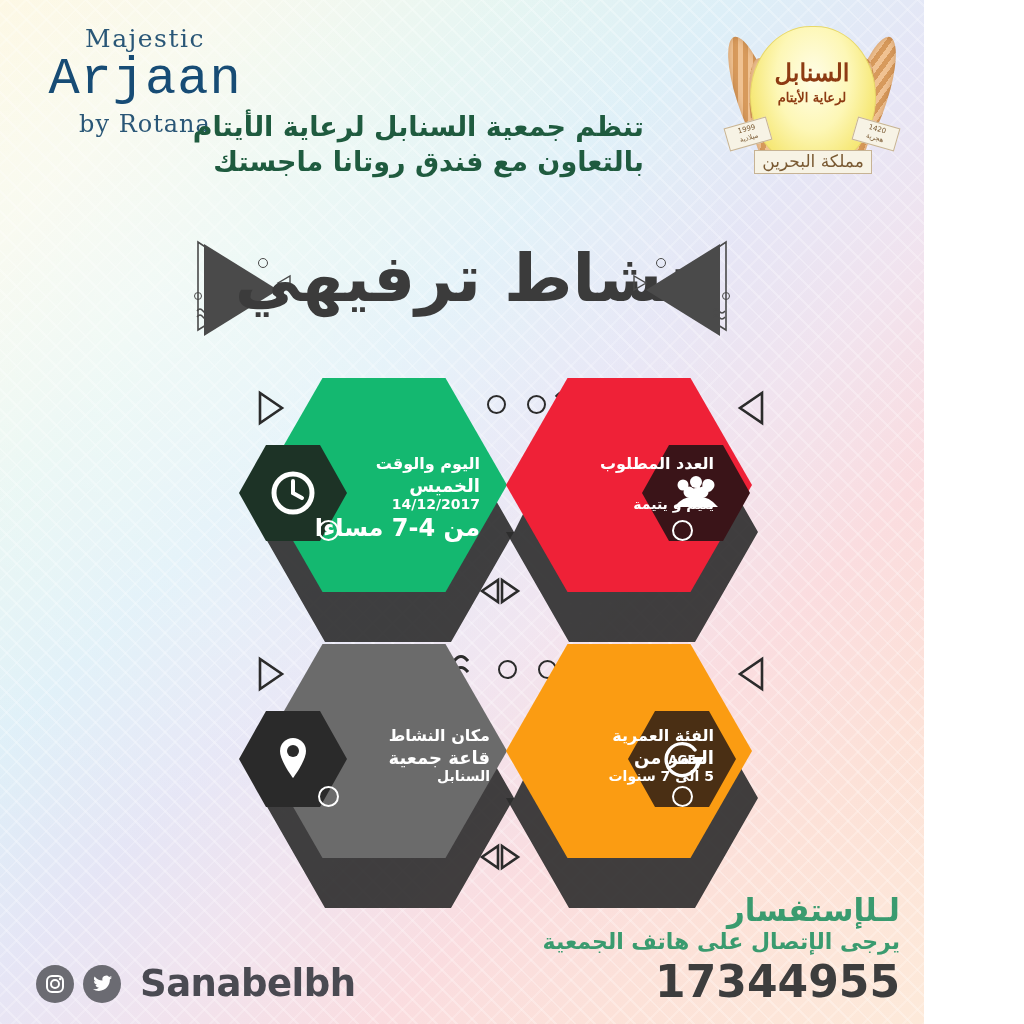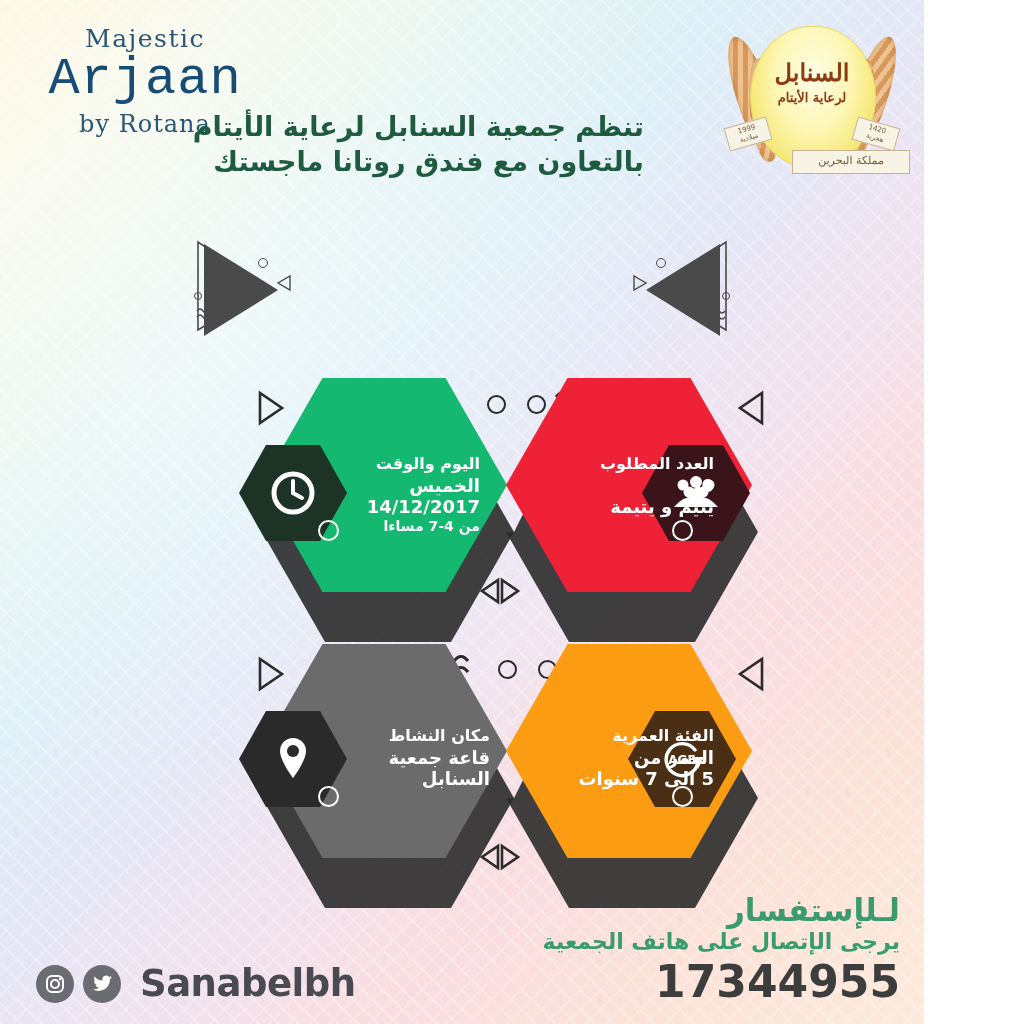--- a/index.html
+++ b/index.html
@@ -64,22 +64,22 @@
   .logo .w-r2{right:36px;top:46px;height:104px;width:28px;transform:rotate(6deg);}
   .logo .lname{position:absolute;left:0;right:0;top:46px;text-align:center;direction:rtl;
     font-family:"DejaVu Serif","Liberation Serif",serif;color:#8d3b13;font-weight:bold;font-size:24px;}
   .logo .lsub{position:absolute;left:0;right:0;top:78px;text-align:center;direction:rtl;
     font-family:"DejaVu Serif","Liberation Serif",serif;color:#8d3b13;font-weight:bold;font-size:13px;}
   .logo .rib{position:absolute;width:44px;height:24px;background:#f7f3e5;border:1px solid #c7b394;
     font-size:7px;color:#7a5a33;text-align:center;line-height:1.25;padding-top:2px;box-sizing:border-box;}
   .logo .rib-l{left:12px;top:110px;transform:rotate(-16deg);}
   .logo .rib-r{right:12px;top:110px;transform:rotate(16deg);}
   .logo .base{position:absolute;left:40px;top:138px;width:116px;height:22px;background:#f7f3e5;
-    border:1px solid #c7b394;text-align:center;direction:rtl;font-size:11px;color:#7a5a33;
-    font-family:"DejaVu Serif","Liberation Serif",serif;line-height:20px;margin-left:38px;}
+    border:1px solid #c7b394;text-align:center;direction:rtl;font-size:17px;color:#7a5a33;
+    font-family:"DejaVu Serif","Liberation Serif",serif;line-height:20px;}
 
   
   .title-row{position:absolute;left:0;right:0;top:236px;height:110px;}
   .main-title{
     position:absolute;left:0;right:0;top:4px;text-align:center;direction:rtl;
     color:#3b3b3b;font-weight:bold;font-size:66px;letter-spacing:-1px;
   }
   .tri-wrap{position:absolute;width:96px;height:96px;top:4px;}
   .tri-left{left:196px;}
   .tri-right{right:196px;}
@@ -103,22 +103,22 @@
                       0% 50%,3.2% 50%,26.6% 3.5%,73.4% 3.5%,96.8% 50%,73.4% 96.5%,26.6% 96.5%,3.2% 50%);
   }
   .hex-icon{
     position:absolute;width:108px;height:96px;
     clip-path:polygon(25% 0%,75% 0%,100% 50%,75% 100%,25% 100%,0% 50%);
     display:flex;align-items:center;justify-content:center;
   }
   .card-text{position:absolute;direction:rtl;text-align:right;color:#fff;line-height:1.22;}
   .card-text .t1{font-weight:bold;font-size:16px;margin-bottom:1px;}
   .card-text .t2{font-weight:bold;font-size:18px;}
-  .card-text .t3{font-weight:bold;font-size:18px;}
-  .card-text .t4{font-weight:bold;font-size:14px;}
+  .card-text .t3{font-weight:bold;font-size:14px;}
+  .card-text .t4{font-weight:bold;font-size:24px;}
 
   .ring{position:absolute;width:17px;height:17px;border:2.6px solid #fff;border-radius:50%;}
   .ring-dk{position:absolute;width:15px;height:15px;border:2.4px solid #2b2b2b;border-radius:50%;}
 
   .squig{position:absolute;width:58px;height:26px;}
 
   
   .foot{position:absolute;right:24px;top:892px;width:430px;text-align:right;direction:rtl;}
   .foot .f1{color:#3a9b6f;font-weight:bold;font-size:31px;letter-spacing:-0.5px;}
   .foot .f2{color:#3a9b6f;font-weight:bold;font-size:22px;margin-top:1px;letter-spacing:-0.3px;}
@@ -175,20 +175,21 @@
       <div class="dot-sm" style="left:-2px;top:52px;width:6px;height:6px;"></div>
       <svg style="position:absolute;left:80px;top:34px;" width="16" height="18">
         <polygon points="14,2 14,16 2,9" fill="none" stroke="#4a4a4a" stroke-width="1.4"></polygon>
       </svg>
       <svg style="position:absolute;left:0px;top:66px;" width="16" height="16">
         <path d="M1 5 q3 -4 6 0 t6 0" fill="none" stroke="#4a4a4a" stroke-width="1.4"></path>
         <path d="M1 11 q3 -4 6 0 t6 0" fill="none" stroke="#4a4a4a" stroke-width="1.4"></path>
       </svg>
     </div>
 
+    <div class="main-title">نشاط ترفيهي</div>
 
     <div class="tri-wrap tri-right">
       <svg class="tri-out" viewBox="0 0 78 92" style="left:auto;right:0;">
         <polygon points="76,2 76,90 8,48" fill="none" stroke="#4a4a4a" stroke-width="1.6"></polygon>
       </svg>
       <div class="tri-solid" style="left:auto;right:8px;"></div>
       <div class="dot-sm" style="right:62px;top:18px;"></div>
       <div class="dot-sm" style="right:-2px;top:52px;width:6px;height:6px;"></div>
       <svg style="position:absolute;right:80px;top:34px;" width="16" height="18">
         <polygon points="2,2 2,16 14,9" fill="none" stroke="#4a4a4a" stroke-width="1.4"></polygon>

